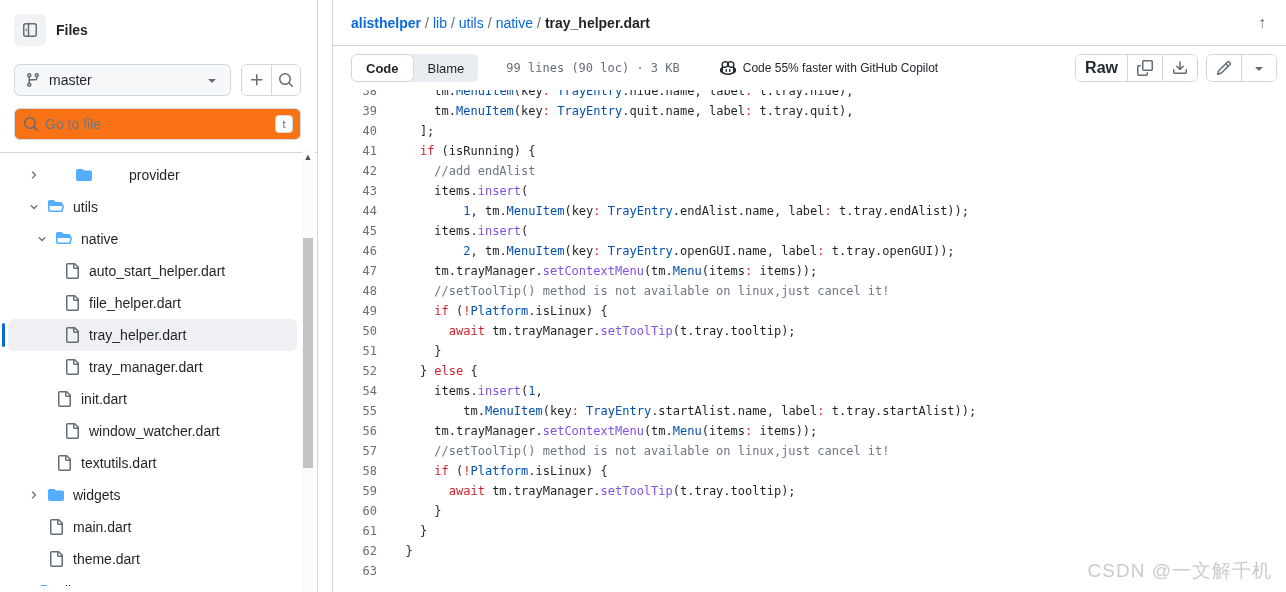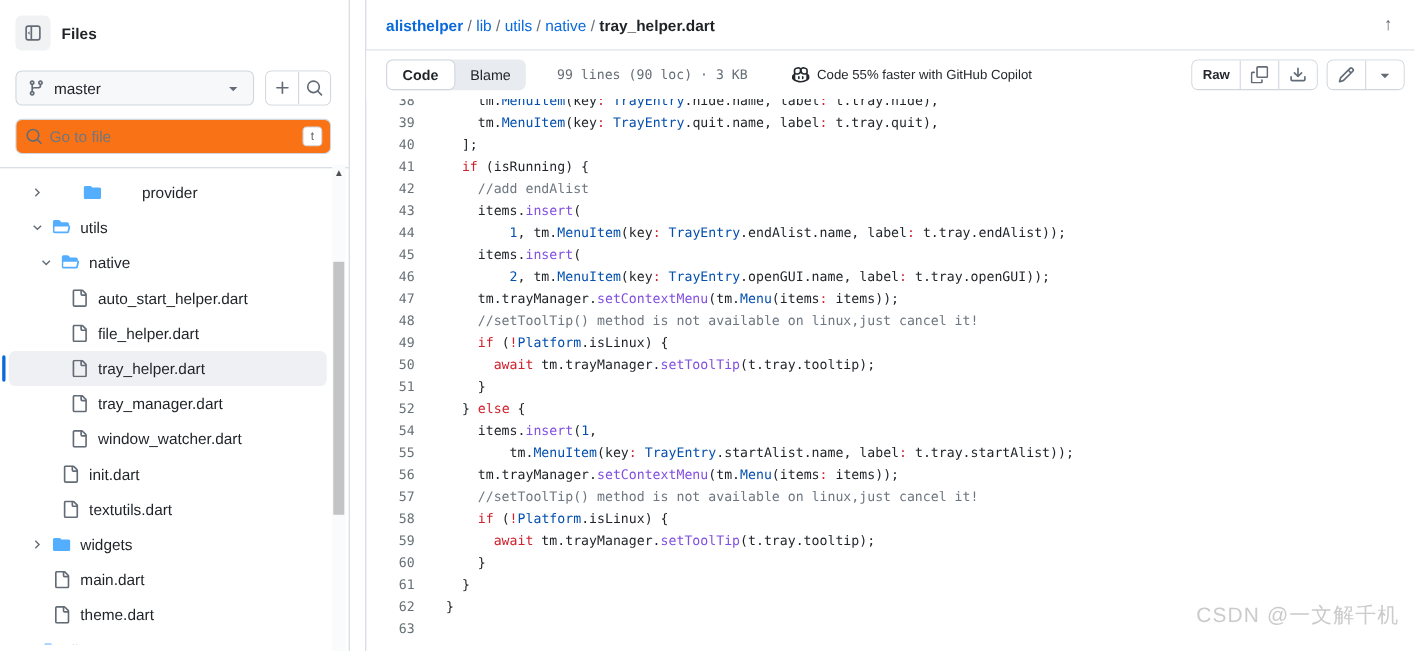--- a/index.html
+++ b/index.html
@@ -64,34 +64,34 @@
     padding:0 9px 0 18px; background:#fff; position:relative; z-index:2; }
   .seg { display:flex; background:#e8ebef; border-radius:6px; height:28px; }
   .seg button { min-width:62px; padding:0 14px; border:none; background:transparent; border-radius:6px;
     font-size:13px; color:#1f2328; cursor:pointer; }
   .seg button.active { background:#fff; border:1px solid #d0d7de; font-weight:700; }
   .file-info { font-family:"DejaVu Sans Mono","Liberation Mono",monospace; font-size:12px; color:#656d76; margin-left:12px; white-space:nowrap; }
   .copilot { display:flex; align-items:center; gap:7px; font-size:12px; color:#24292f; margin-left:24px; white-space:nowrap; }
   .tb-right { margin-left:auto; display:flex; align-items:center; gap:8px; }
   .btn-group { display:flex; border:1px solid #d0d7de; border-radius:6px; overflow:hidden; background:#fff; height:28px; }
   .btn-group button { border:none; background:#fff; display:flex; align-items:center; justify-content:center;
-    cursor:pointer; padding:0 9px; font-size:12px; font-weight:600; color:#24292f; }
+    cursor:pointer; padding:0 9px; font-size:16px; font-weight:600; color:#24292f; }
   .btn-group button + button { border-left:1px solid #d0d7de; }
 
   .code-area { flex:1; overflow:hidden; position:relative; }
   .code-lines { margin-top:-9px; font-family:"DejaVu Sans Mono","Liberation Mono",monospace;
     font-size:12px; line-height:20px; }
   .code-line { display:flex; height:20px; white-space:pre; }
   .ln { width:58px; min-width:58px; text-align:right; padding-right:14px; color:#667077; cursor:pointer; }
   .lc { flex:1; color:#1f2328; }
   .tok-p { color:#1f2328; } .tok-k { color:#cf222e; } .tok-t { color:#0550ae; }
   .tok-f { color:#8250df; } .tok-n { color:#0550ae; } .tok-c { color:#6e7781; }
   .tok-r { color:#cf222e; }
 
-  .watermark { position:absolute; right:14px; bottom:20px; font-size:19px; color:#cbcbcb;
+  .watermark { position:absolute; right:14px; bottom:8px; font-size:19px; color:#cbcbcb;
     letter-spacing:1px; pointer-events:none; text-shadow:0 1px 1px rgba(255,255,255,.8); }
   svg { display:block; }
 </style>
 </head>
 <body>
 
 <div class="app">
 
   <aside class="sidebar">
     <div class="sb-head">
@@ -219,37 +219,37 @@
         </div>
         <div class="tree-row" style="padding-left: 34px;">
           <span class="chev-slot"></span>
           <span class="t-icon">
             <svg width="16" height="16" viewBox="0 0 16 16">
               <path fill="#636c76" d="M2 1.75C2 .784 2.784 0 3.75 0h6.586c.464 0 .909.184 1.237.513l2.914 2.914c.329.328.513.773.513 1.237v9.586A1.75 1.75 0 0 1 13.25 16h-9.5A1.75 1.75 0 0 1 2 14.25ZM3.75 1.5a.25.25 0 0 0-.25.25v12.5c0 .138.112.25.25.25h9.5a.25.25 0 0 0 .25-.25V6h-2.75A1.75 1.75 0 0 1 9 4.25V1.5Zm6.75.062V4.25c0 .138.112.25.25.25h2.688l-.011-.013-2.914-2.914-.013-.011Z"></path>
             </svg>
           </span>
           <span class="t-label">tray_manager.dart</span>
         </div>
+        <div class="tree-row" style="padding-left: 26px;">
+          <span class="chev-slot"></span>
+          <span class="t-icon">
+            <svg width="16" height="16" viewBox="0 0 16 16">
+              <path fill="#636c76" d="M2 1.75C2 .784 2.784 0 3.75 0h6.586c.464 0 .909.184 1.237.513l2.914 2.914c.329.328.513.773.513 1.237v9.586A1.75 1.75 0 0 1 13.25 16h-9.5A1.75 1.75 0 0 1 2 14.25ZM3.75 1.5a.25.25 0 0 0-.25.25v12.5c0 .138.112.25.25.25h9.5a.25.25 0 0 0 .25-.25V6h-2.75A1.75 1.75 0 0 1 9 4.25V1.5Zm6.75.062V4.25c0 .138.112.25.25.25h2.688l-.011-.013-2.914-2.914-.013-.011Z"></path>
+            </svg>
+          </span>
+          <span class="t-label">init.dart</span>
+        </div>
         <div class="tree-row" style="padding-left: 34px;">
           <span class="chev-slot"></span>
           <span class="t-icon">
             <svg width="16" height="16" viewBox="0 0 16 16">
               <path fill="#636c76" d="M2 1.75C2 .784 2.784 0 3.75 0h6.586c.464 0 .909.184 1.237.513l2.914 2.914c.329.328.513.773.513 1.237v9.586A1.75 1.75 0 0 1 13.25 16h-9.5A1.75 1.75 0 0 1 2 14.25ZM3.75 1.5a.25.25 0 0 0-.25.25v12.5c0 .138.112.25.25.25h9.5a.25.25 0 0 0 .25-.25V6h-2.75A1.75 1.75 0 0 1 9 4.25V1.5Zm6.75.062V4.25c0 .138.112.25.25.25h2.688l-.011-.013-2.914-2.914-.013-.011Z"></path>
             </svg>
           </span>
           <span class="t-label">window_watcher.dart</span>
-        </div>
-        <div class="tree-row" style="padding-left: 26px;">
-          <span class="chev-slot"></span>
-          <span class="t-icon">
-            <svg width="16" height="16" viewBox="0 0 16 16">
-              <path fill="#636c76" d="M2 1.75C2 .784 2.784 0 3.75 0h6.586c.464 0 .909.184 1.237.513l2.914 2.914c.329.328.513.773.513 1.237v9.586A1.75 1.75 0 0 1 13.25 16h-9.5A1.75 1.75 0 0 1 2 14.25ZM3.75 1.5a.25.25 0 0 0-.25.25v12.5c0 .138.112.25.25.25h9.5a.25.25 0 0 0 .25-.25V6h-2.75A1.75 1.75 0 0 1 9 4.25V1.5Zm6.75.062V4.25c0 .138.112.25.25.25h2.688l-.011-.013-2.914-2.914-.013-.011Z"></path>
-            </svg>
-          </span>
-          <span class="t-label">init.dart</span>
         </div>
         <div class="tree-row" style="padding-left: 26px;">
           <span class="chev-slot"></span>
           <span class="t-icon">
             <svg width="16" height="16" viewBox="0 0 16 16">
               <path fill="#636c76" d="M2 1.75C2 .784 2.784 0 3.75 0h6.586c.464 0 .909.184 1.237.513l2.914 2.914c.329.328.513.773.513 1.237v9.586A1.75 1.75 0 0 1 13.25 16h-9.5A1.75 1.75 0 0 1 2 14.25ZM3.75 1.5a.25.25 0 0 0-.25.25v12.5c0 .138.112.25.25.25h9.5a.25.25 0 0 0 .25-.25V6h-2.75A1.75 1.75 0 0 1 9 4.25V1.5Zm6.75.062V4.25c0 .138.112.25.25.25h2.688l-.011-.013-2.914-2.914-.013-.011Z"></path>
             </svg>
           </span>
           <span class="t-label">textutils.dart</span>
         </div>

